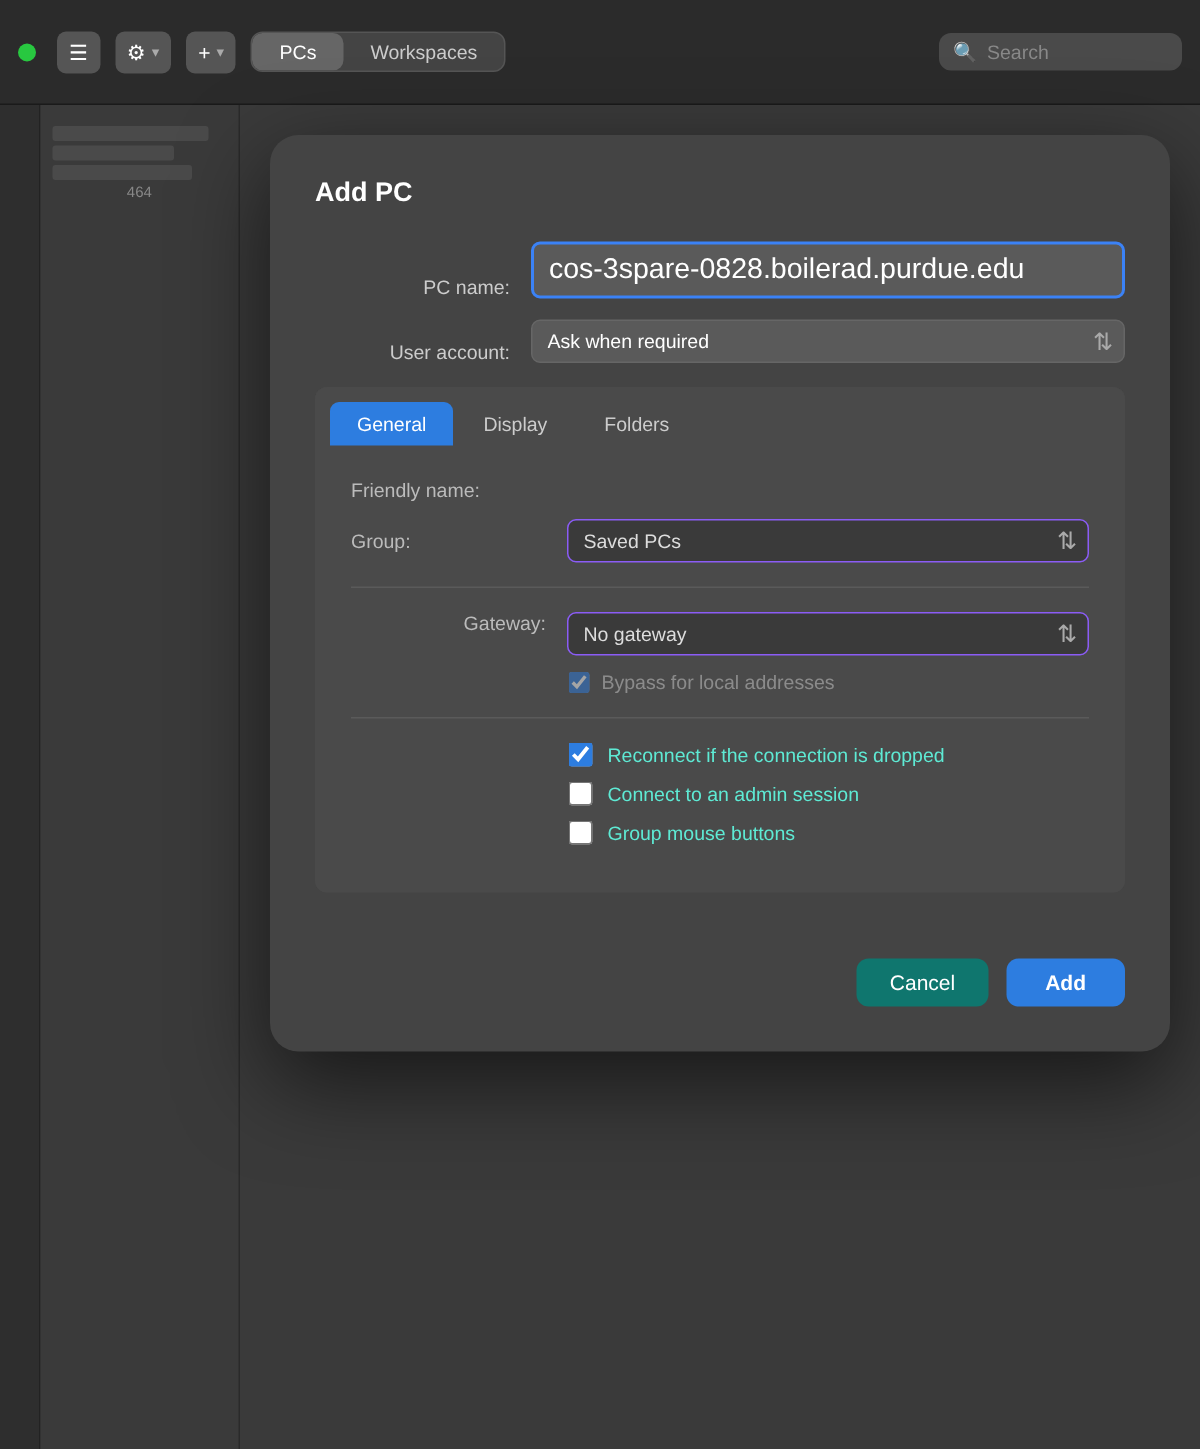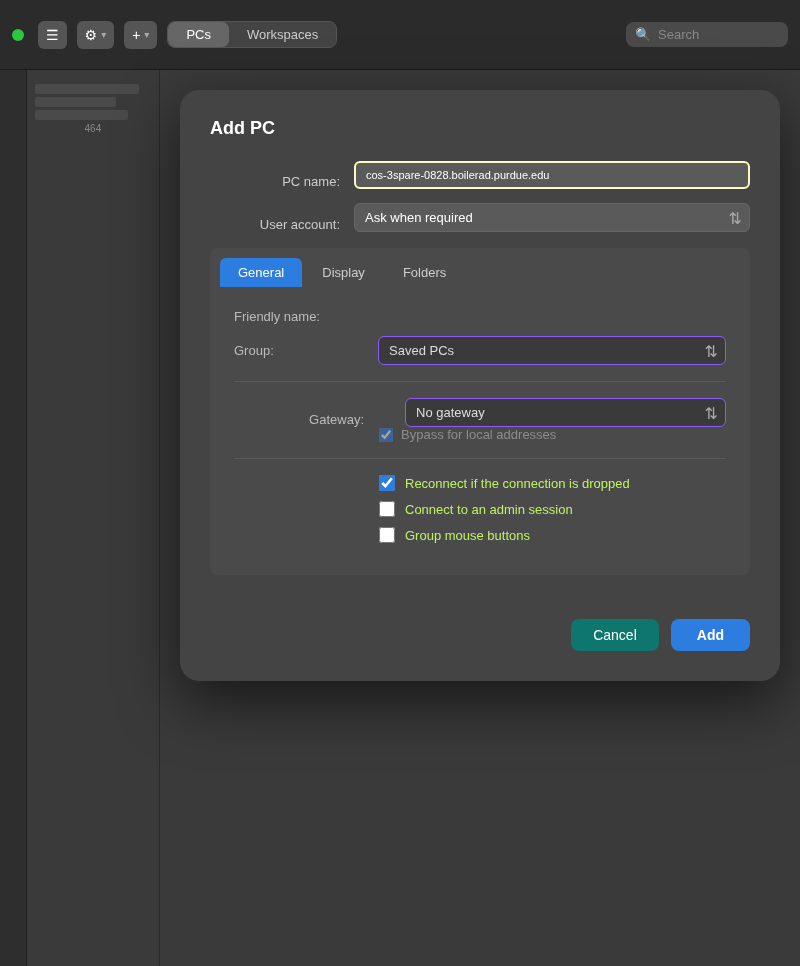--- a/index.html
+++ b/index.html
@@ -163,24 +163,24 @@
     .form-label {
       color: #ccc;
       font-size: 13px;
       text-align: right;
       min-width: 130px;
       margin-right: 14px;
     }
     .form-input {
       flex: 1;
       background: #5a5a5a;
-      border: 2px solid #fef9c3;
+      border: 2px solid #3b82f6;
       border-radius: 6px;
       color: #fff;
-      font-size: 11px;
+      font-size: 19px;
       padding: 6px 10px;
       outline: none;
       max-width: 440px;
     }
 
     .form-select-wrapper {
       position: relative;
       max-width: 420px;
       flex: 1;
     }
@@ -294,22 +294,22 @@
 
     .divider {
       border: none;
       border-top: 1px solid #5a5a5a;
       margin: 16px 0;
     }
 
     
     .gateway-row {
       display: flex;
-      align-items: flex-end;
-      gap: 27px;
+      align-items: flex-start;
+      margin-bottom: 10px;
     }
     .gateway-label {
       color: #bbb;
       font-size: 13px;
       text-align: right;
       min-width: 130px;
       margin-right: 14px;
     }
 
     
@@ -339,21 +339,21 @@
       margin-bottom: 10px;
     }
     .checkbox-input {
       width: 16px;
       height: 16px;
       margin-right: 10px;
       accent-color: #2d7de0;
       cursor: pointer;
     }
     .checkbox-label {
-      color: #bef264;
+      color: #5eead4;
       font-size: 13px;
     }
 
     
     .dialog-footer {
       display: flex;
       justify-content: flex-end;
       align-items: center;
       gap: 12px;
       margin-top: 28px;

